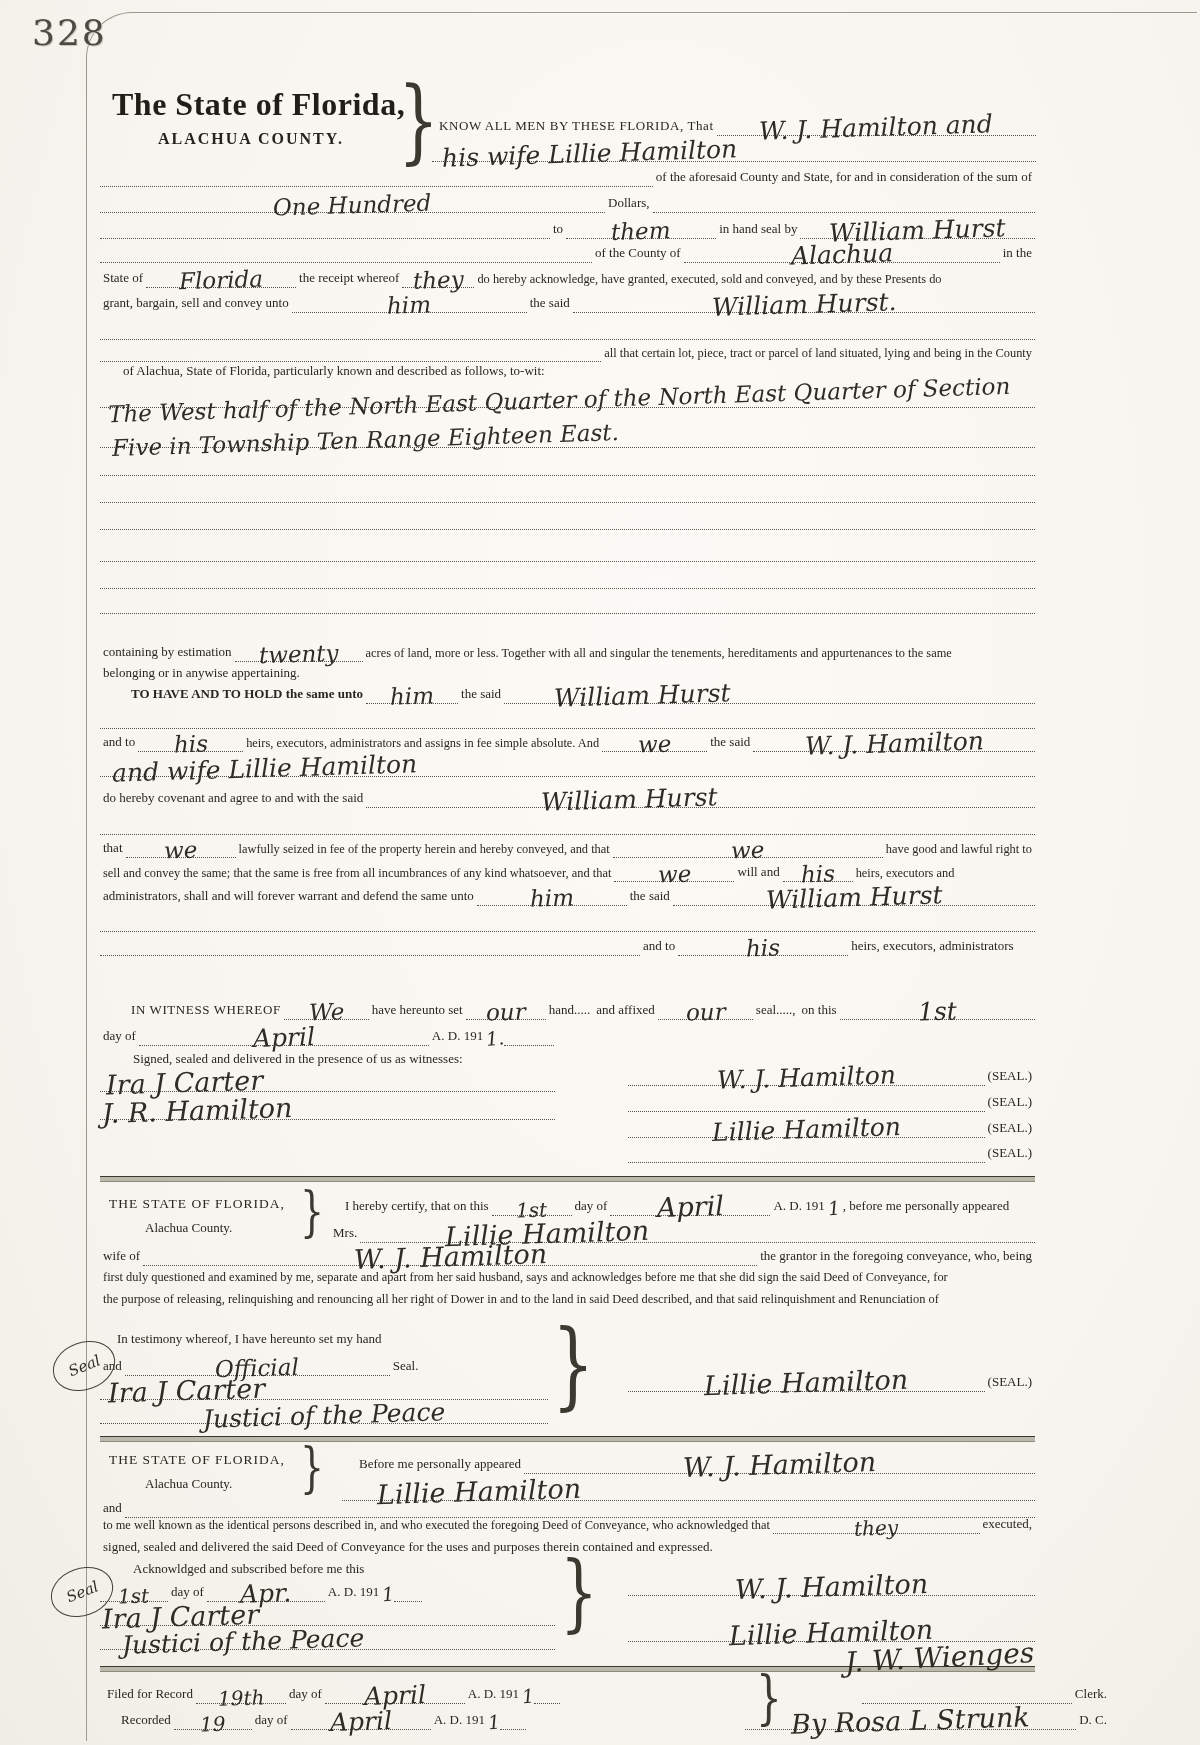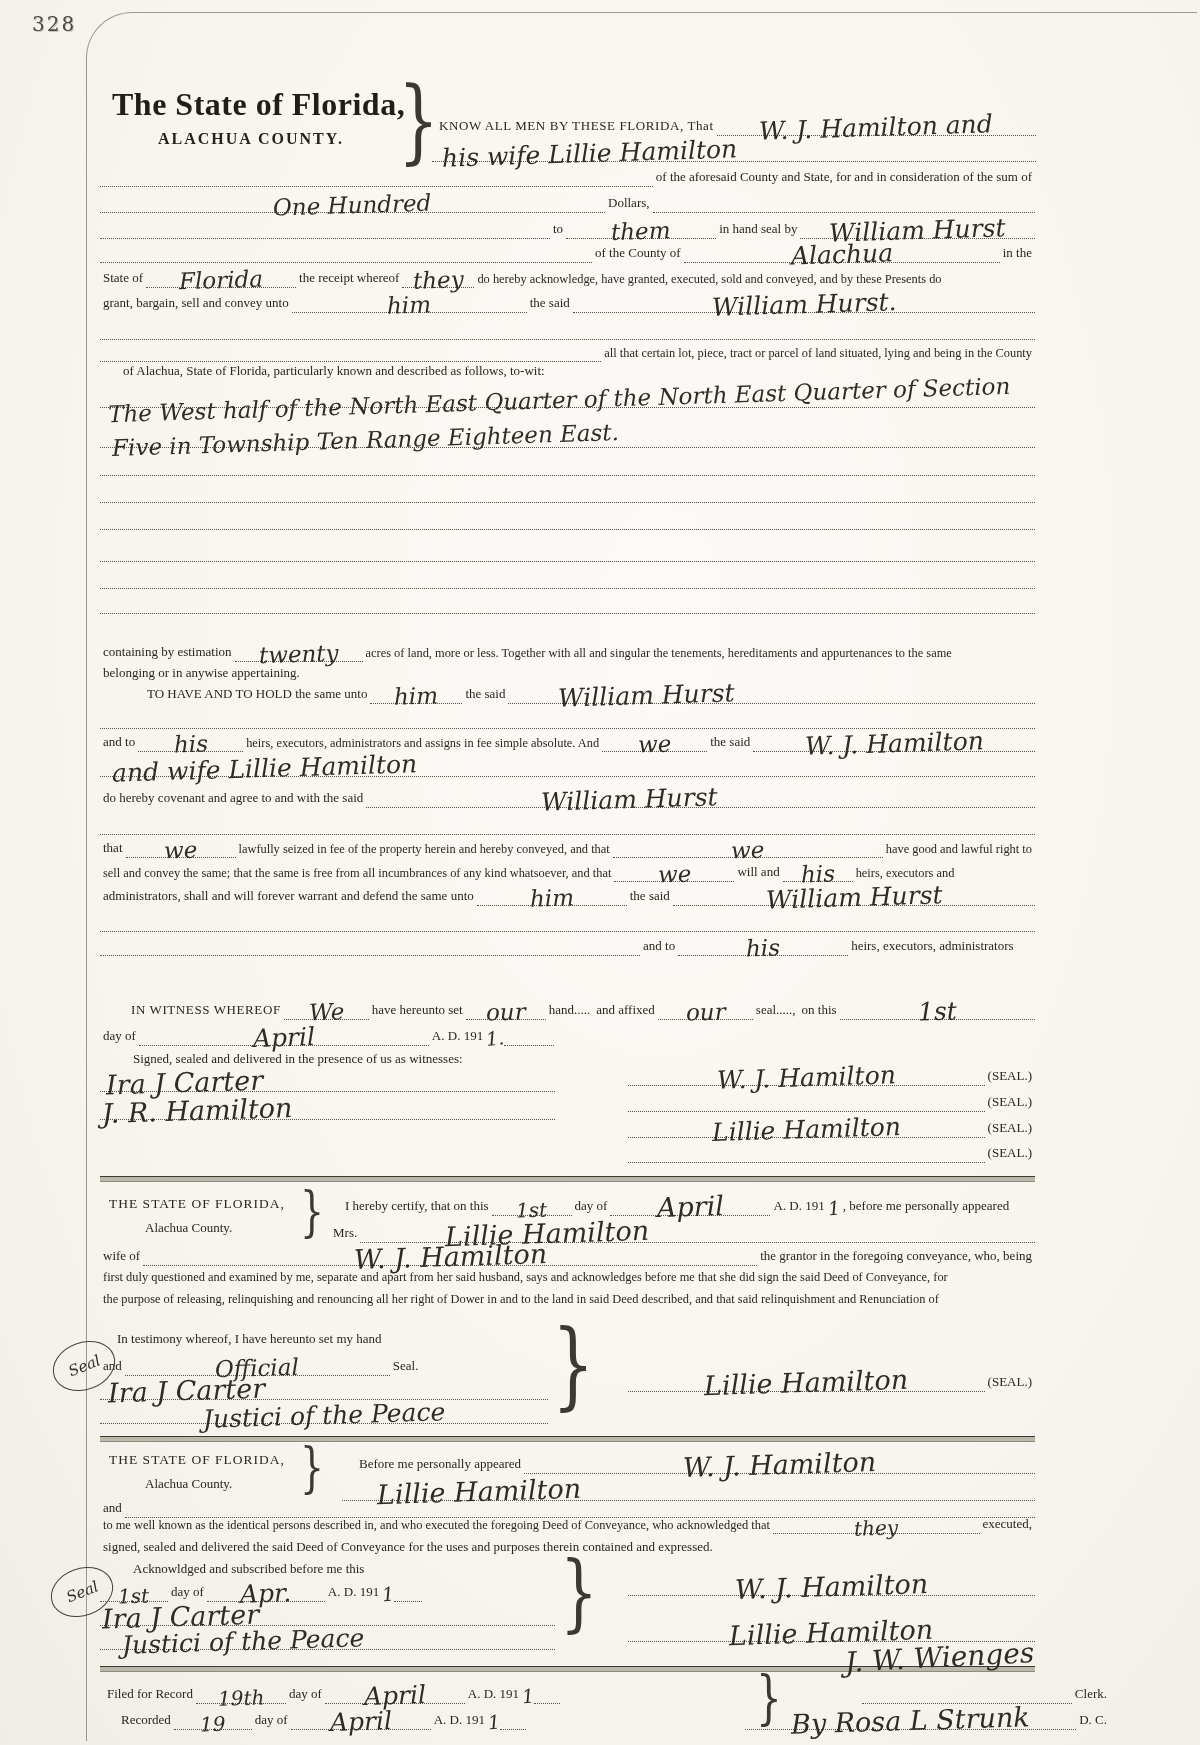--- a/index.html
+++ b/index.html
@@ -3,21 +3,21 @@
 <meta charset="utf-8">
 <style>
   html,body{margin:0;padding:0;background:#cfcdc6;}
   .page{position:relative;width:1200px;height:1745px;margin:0 auto;overflow:hidden;
         background:#f8f7f2;
         background-image:radial-gradient(ellipse at 55% 35%, #fbfaf6 0%, #f6f5ef 60%, #efeee6 100%);
         font-family:"Liberation Serif",serif;color:#29261f;}
   .borderline{position:absolute;left:86px;top:12px;width:1110px;height:1728px;
         border-left:1.5px solid #9b988d;border-top:1.5px solid #9b988d;border-top-left-radius:46px;}
   .pagenum{position:absolute;left:32px;top:12px;font-family:"DejaVu Serif",serif;
-        font-size:20px;color:#4d4a42;letter-spacing:2px;text-shadow:1px 1px 0 #c9c6ba;}
+        font-size:36px;color:#4d4a42;letter-spacing:2px;text-shadow:1px 1px 0 #c9c6ba;}
   .r{position:absolute;display:flex;align-items:flex-end;}
   .p{font-family:"Liberation Serif",serif;font-size:13px;line-height:1.15;color:#29261f;
      white-space:nowrap;padding:0 3px 2px 3px;}
   .sm{font-size:12.4px;}
   .caps{letter-spacing:.6px;}
   .fill{flex:1 1 auto;min-width:0;position:relative;border-bottom:1px dotted #55514a;
         display:flex;align-items:flex-end;justify-content:center;}
   .jl{justify-content:flex-start;}
   .hw{font-family:"DejaVu Serif",serif;font-style:italic;color:#302c25;white-space:nowrap;
       display:inline-block;transform:rotate(-1.8deg);margin-bottom:-5px;line-height:1;font-size:23px;}
@@ -160,21 +160,21 @@
     <span class="fill" style="flex:0 0 128px;">
         <i class="hw">twenty</i>
       </span>
     <span class="p sm">acres of land, more or less.  Together with all and singular the tenements, hereditaments and appurtenances to the same</span>
   </div>
   <div class="r" style="left:100px;top:666px;">
     <span class="p">belonging or in anywise appertaining.</span>
   </div>
 
   <div class="r" style="left:100px;top:670px;width:935px;height:34px;">
-    <span class="p" style="margin-left:44px;">TO HAVE AND TO HOLD the same unto</span>
+    <span class="p" style="margin-left:28px;font-weight:bold;">TO HAVE AND TO HOLD the same unto</span>
     <span class="fill" style="flex:0 0 92px;">
         <i class="hw">him</i>
       </span>
     <span class="p">the said</span>
     <span class="fill jl">
         <i class="hw hw-md" style="margin-left:50px;">William Hurst</i>
       </span>
   </div>
   <div class="r" style="left:100px;top:707px;width:935px;height:22px;">
       <span class="fill"></span>

